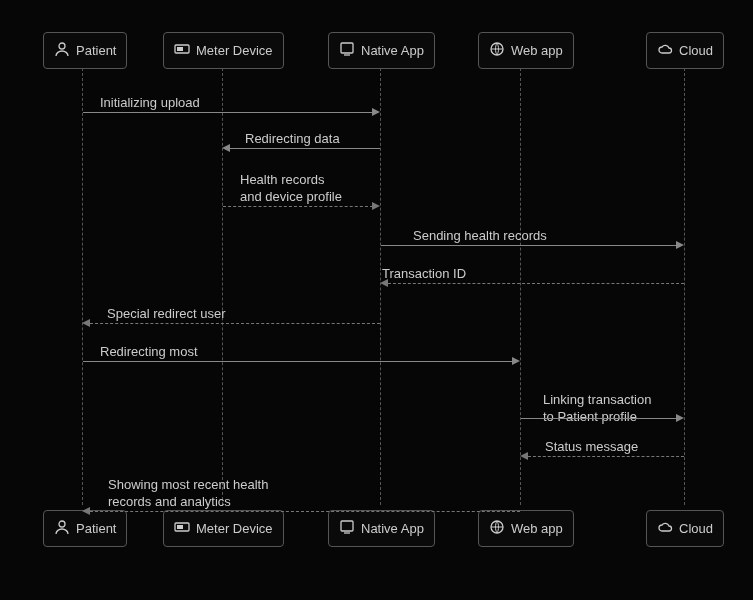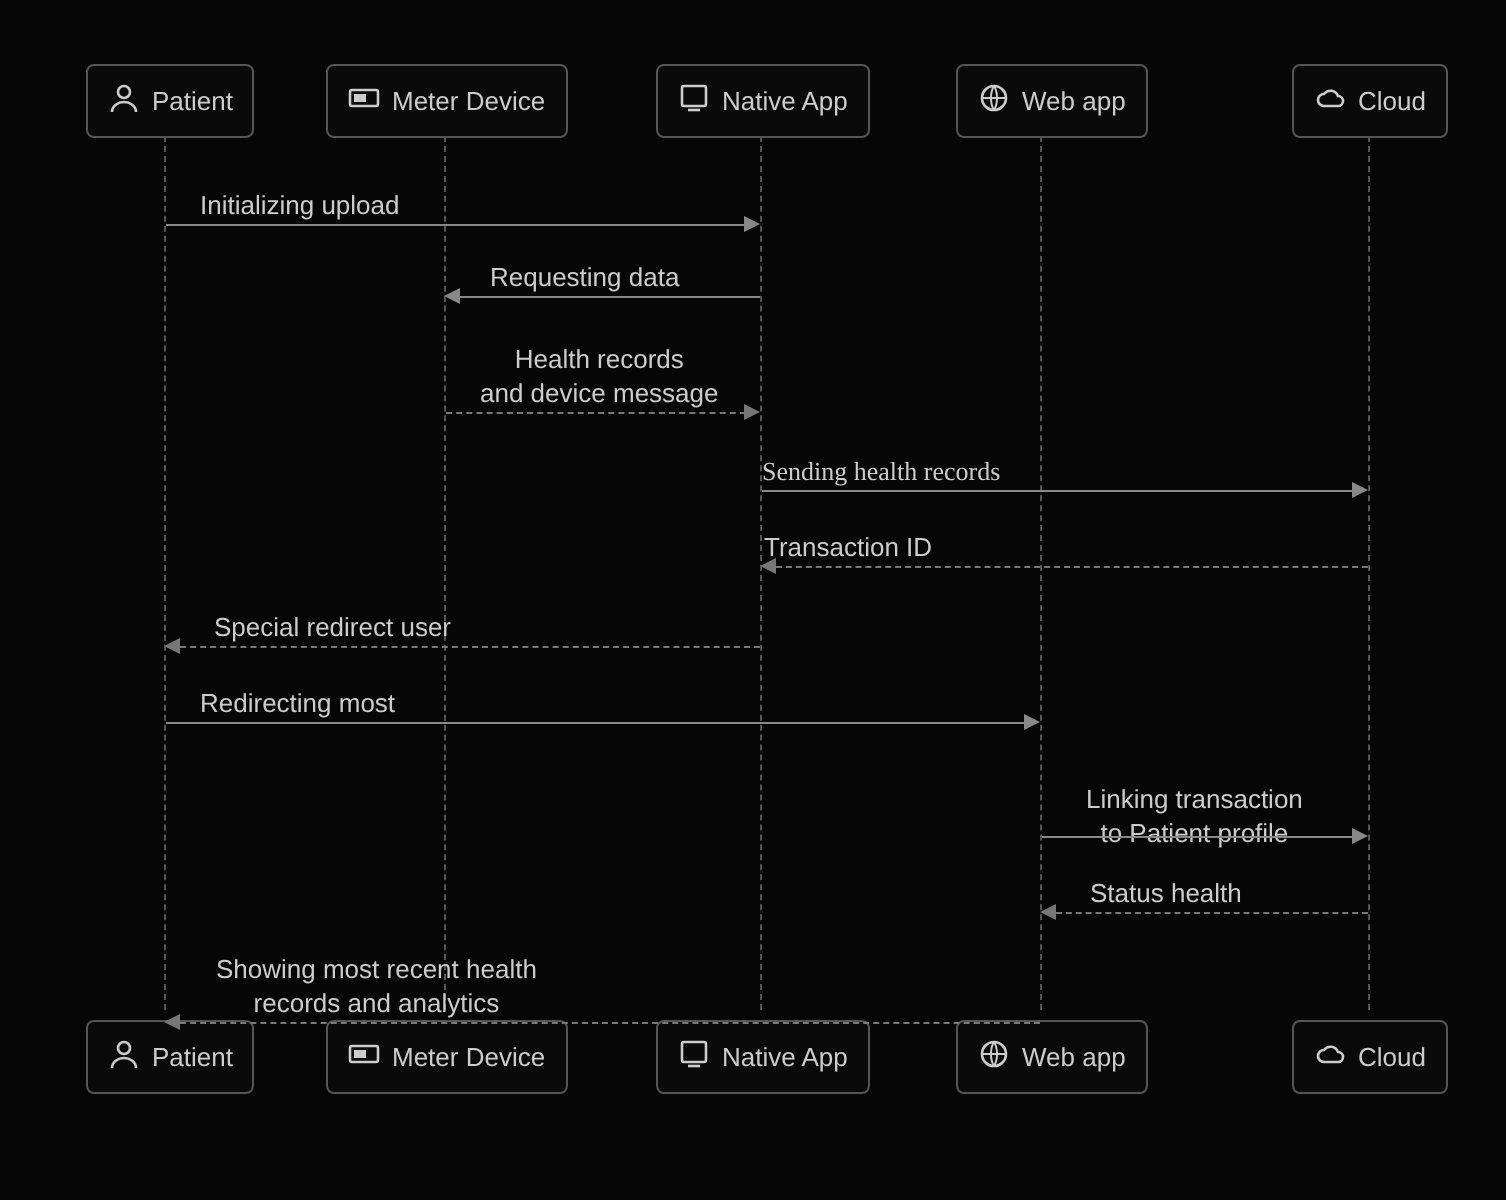--- a/index.html
+++ b/index.html
@@ -1,20 +1,20 @@
 <!DOCTYPE html>
 <html><head>
 <meta charset="utf-8">
 <style>
 * { margin: 0; padding: 0; box-sizing: border-box; }
 body { background: #060606; font-family: sans-serif; color: #ccc; width: 753px; height: 600px; position: relative; font-size: 13px; }
 .actor { position: absolute; border: 1px solid #555; border-radius: 4px; padding: 8px 10px; display: flex; align-items: center; gap: 6px; background: #0a0a0a; }
 .icon svg { width: 16px; height: 16px; }
 .lifeline { position: absolute; width: 0; border-left: 1.5px dashed #555; }
-.msg-label { position: absolute; white-space: pre-line; color: #ccc; font-size: 13px; line-height: 1.3; text-align: center; }
+.msg-label { position: absolute; white-space: pre-line; color: #ccc; font-size: 13px; line-height: 1.3; }
 .arrow-line { position: absolute; height: 0; border-top-width: 1.5px; }
 .arrow-line.solid { border-top-style: solid; border-top-color: #888; }
 .arrow-line.dashed { border-top-style: dashed; border-top-color: #777; }
 .arrowhead { position: absolute; width: 0; height: 0; }
 .arrowhead.right { border-left: 8px solid #888; border-top: 4px solid transparent; border-bottom: 4px solid transparent; }
 .arrowhead.left { border-right: 8px solid #888; border-top: 4px solid transparent; border-bottom: 4px solid transparent; }
 .arrowhead.right.dash { border-left-color: #777; }
 .arrowhead.left.dash { border-right-color: #777; }
 </style>
 </head>
@@ -109,50 +109,50 @@
   <span class="icon"><svg>
         <use href="#i-cloud"></use>
       </svg></span>
   <span>Cloud</span>
 </div>
 
 <div class="msg-label" style="left:100px;top:95px;">Initializing upload</div>
 <div class="arrow-line solid" style="left:83px;top:112px;width:290px;"></div>
 <div class="arrowhead right" style="left:372px;top:108px;"></div>
 
-<div class="msg-label" style="left:245px;top:131px;">Requesting data</div>
+<div class="msg-label" style="left:245px;top:131px;">Redirecting data</div>
 <div class="arrow-line solid" style="left:230px;top:148px;width:150px;"></div>
 <div class="arrowhead left" style="left:222px;top:144px;"></div>
 
 <div class="msg-label" style="left:240px;top:172px;">Health records
-and device message</div>
+and device profile</div>
 <div class="arrow-line dashed" style="left:223px;top:206px;width:150px;"></div>
 <div class="arrowhead right dash" style="left:372px;top:202px;"></div>
 
-<div class="msg-label" style="left:381px;top:228px;font-family:Liberation Serif, serif;">Sending health records</div>
+<div class="msg-label" style="left:413px;top:228px;">Sending health records</div>
 <div class="arrow-line solid" style="left:381px;top:245px;width:296px;"></div>
 <div class="arrowhead right" style="left:676px;top:241px;"></div>
 
 <div class="msg-label" style="left:382px;top:266px;">Transaction ID</div>
 <div class="arrow-line dashed" style="left:388px;top:283px;width:296px;"></div>
 <div class="arrowhead left dash" style="left:380px;top:279px;"></div>
 
 <div class="msg-label" style="left:107px;top:306px;">Special redirect user</div>
 <div class="arrow-line dashed" style="left:90px;top:323px;width:290px;"></div>
 <div class="arrowhead left dash" style="left:82px;top:319px;"></div>
 
 <div class="msg-label" style="left:100px;top:344px;">Redirecting most</div>
 <div class="arrow-line solid" style="left:83px;top:361px;width:430px;"></div>
 <div class="arrowhead right" style="left:512px;top:357px;"></div>
 
 <div class="msg-label" style="left:543px;top:392px;">Linking transaction
 to Patient profile</div>
 <div class="arrow-line solid" style="left:521px;top:418px;width:156px;"></div>
 <div class="arrowhead right" style="left:676px;top:414px;"></div>
 
-<div class="msg-label" style="left:545px;top:439px;">Status health</div>
+<div class="msg-label" style="left:545px;top:439px;">Status message</div>
 <div class="arrow-line dashed" style="left:528px;top:456px;width:156px;"></div>
 <div class="arrowhead left dash" style="left:520px;top:452px;"></div>
 
 <div class="msg-label" style="left:108px;top:477px;">Showing most recent health
 records and analytics</div>
 <div class="arrow-line dashed" style="left:90px;top:511px;width:430px;"></div>
 <div class="arrowhead left dash" style="left:82px;top:507px;"></div>
 
 </body></html>

